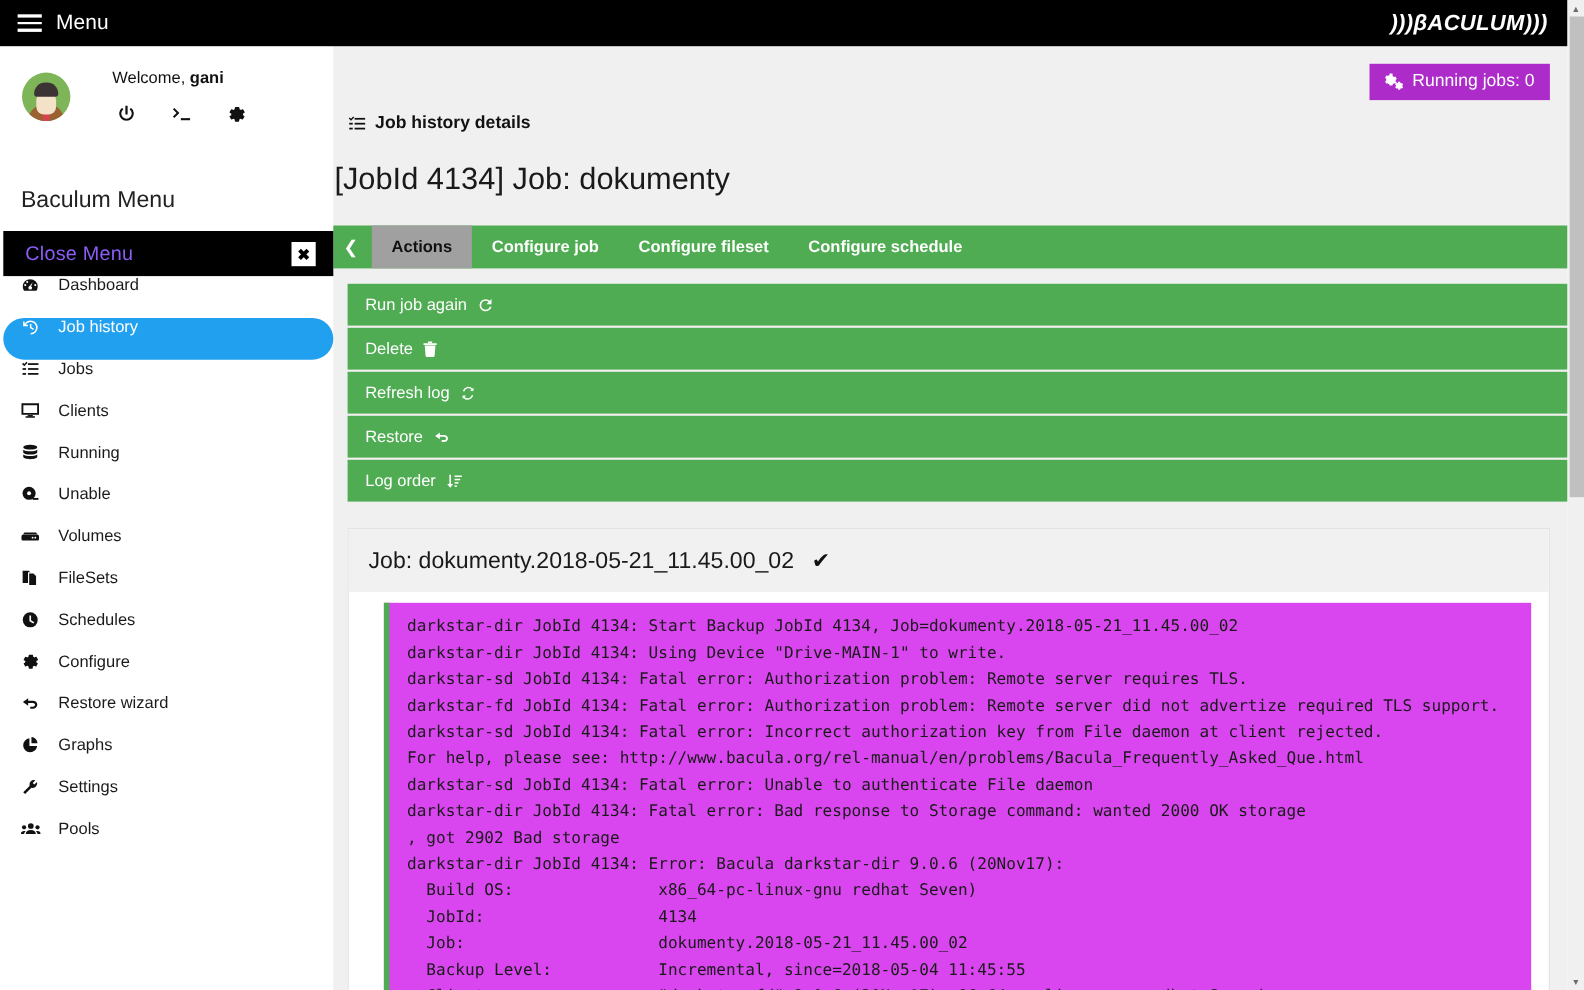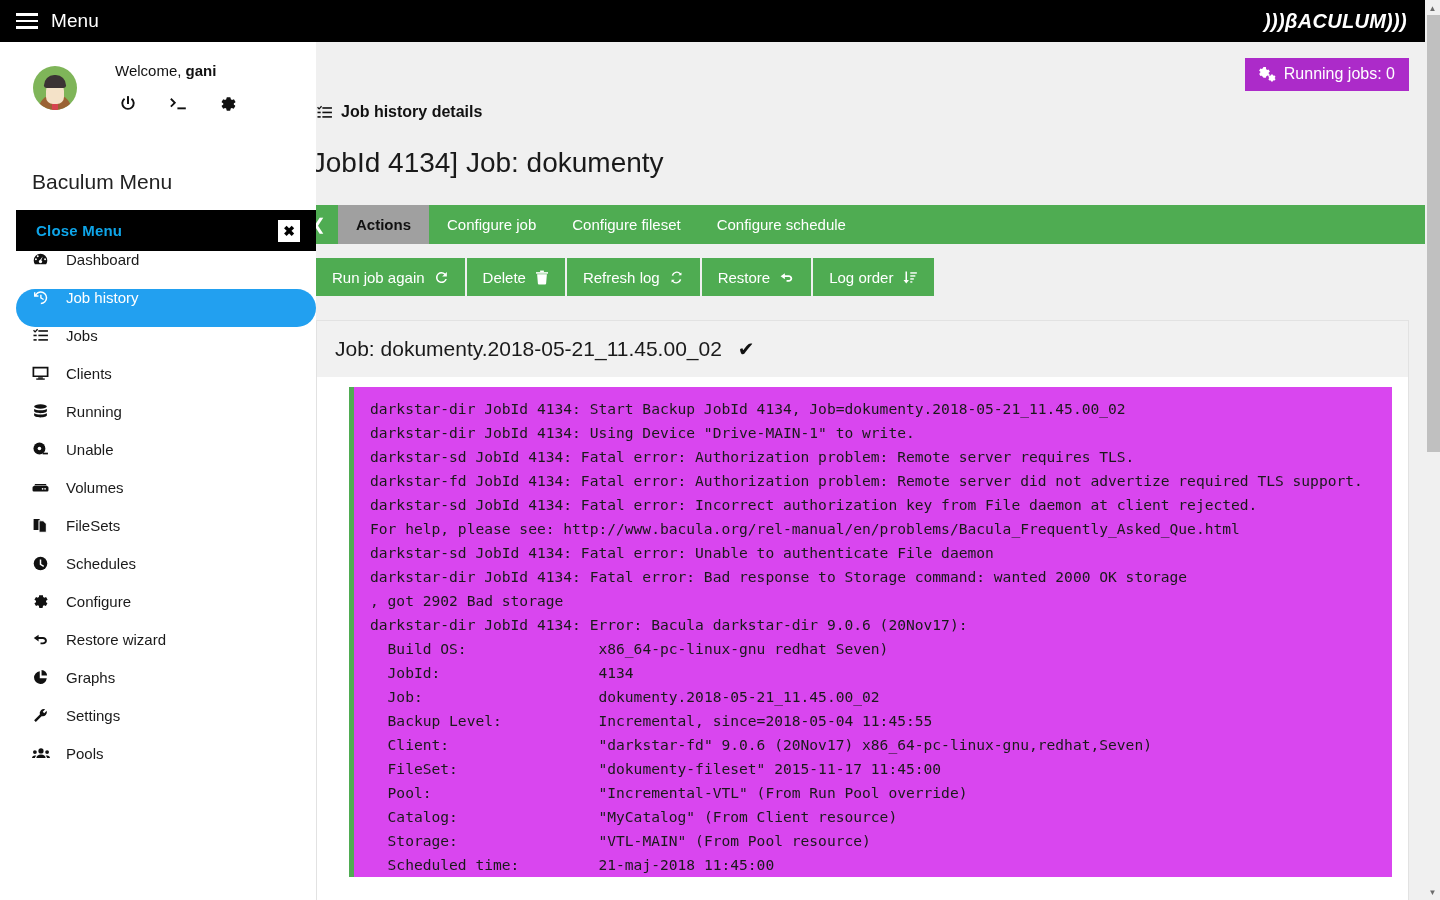--- a/index.html
+++ b/index.html
@@ -59,21 +59,21 @@
     font-style: italic;
     font-weight: bold;
     font-size: 20px;
     letter-spacing: 0.3px;
     white-space: nowrap;
   }
 
   
   .sidebar {
     position: absolute;
-    top: 42px; left: 16px;
+    top: 42px; left: 3px;
     width: 300px;
     height: 858px;
     background: #ffffff;
     z-index: 30;
   }
   .user-block {
     height: 116px;
     display: flex;
     align-items: flex-start;
     padding-top: 14px;
@@ -150,23 +150,23 @@
   }
   .close-menu {
     background: #000000;
     height: 41px;
     display: flex;
     align-items: center;
     padding: 0 16px 0 20px;
     cursor: pointer;
   }
   .close-menu span:first-child {
-    color: #0ea5e9;
-    font-size: 15px;
-    font-weight: bold;
+    color: #8b5cf6;
+    font-size: 18px;
+    font-weight: normal;
     letter-spacing: 0.2px;
   }
   .close-x {
     margin-left: auto;
     width: 22px; height: 22px;
     background: #ffffff;
     color: #000;
     display: inline-flex;
     align-items: center;
     justify-content: center;
@@ -259,32 +259,34 @@
     cursor: pointer;
   }
   .tab {
     display: flex;
     align-items: center;
     padding: 0 18px;
     color: #ffffff;
     font-size: 15px;
     cursor: pointer;
     white-space: nowrap;
+    font-weight: bold;
   }
   .tab.active {
     background: #a0a0a0;
     color: #111111;
     font-weight: bold;
   }
 
   
   .actionbar {
     display: flex;
     gap: 2px;
     padding: 14px 0 0 16px;
+    flex-direction: column;
   }
   .btn {
     background: #4fac52;
     color: #ffffff;
     border: none;
     font-size: 15px;
     font-family: "Liberation Sans", sans-serif;
     padding: 0 16px;
     height: 38px;
     display: inline-flex;

